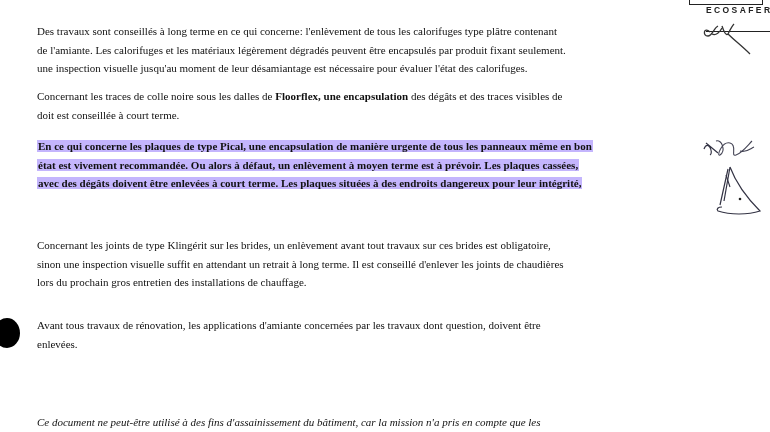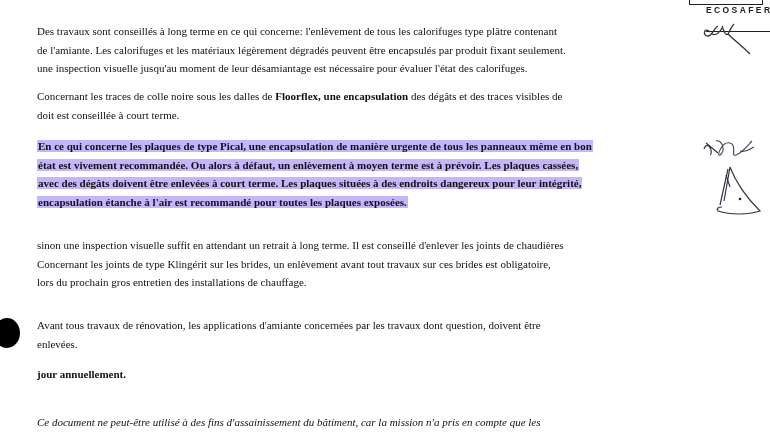--- a/index.html
+++ b/index.html
@@ -91,45 +91,43 @@
 
   <div class="para" style="top:87px;">
     <span class="line"><span>Concernant les traces de colle noire sous les dalles de </span><span class="b">Floorflex, une encapsulation</span><span> des dégâts et des traces visibles de</span></span>
     <span class="line">doit est conseillée à court terme.</span>
   </div>
 
   <div class="para" style="top:137px;">
     <span class="line"><span class="hl">En ce qui concerne les plaques de type Pical, une encapsulation de manière urgente de tous les panneaux même en  bon</span></span>
     <span class="line"><span class="hl">état  est vivement recommandée. Ou alors à défaut, un enlèvement à moyen terme est à prévoir.  Les plaques cassées,</span></span>
     <span class="line"><span class="hl">avec des dégâts doivent être enlevées à court terme. Les plaques situées à des endroits dangereux pour leur intégrité,</span></span>
-    <span class="line"><span class="hl">encapsulation étanche à l'air est recommandé pour toutes les plaques exposées.</span></span>
   </div>
 
   <svg class="sig" style="left:700px; top:135px;" width="70" height="85" viewBox="0 0 70 85">
     <path d="M4 14 C 8 4, 14 18, 10 20 M6 8 L 18 18" stroke="#334" stroke-width="1.2" fill="none"></path>
     <path d="M16 6 C 22 4, 26 16, 20 20 C 16 22, 22 6, 30 8 C 38 10, 30 22, 36 20 C 42 18, 48 10, 52 6 M40 16 C 46 18, 50 14, 54 12" stroke="#445" stroke-width="1.1" fill="none"></path>
     <path d="M28 34 L 20 70 M30 32 L 24 66 M30 32 C 36 48, 46 62, 60 76 C 48 80, 30 80, 18 76 C 16 74, 18 72, 22 72" stroke="#334" stroke-width="1.2" fill="none"></path>
     <circle cx="40" cy="64" r="1.3" fill="#222"></circle>
     <path d="M26 40 L 30 52" stroke="#334" stroke-width="1.1" fill="none"></path>
   </svg>
 
   <div class="para" style="top:236px;">
+    <span class="line">Concernant les joints de type Klingérit sur les brides, un enlèvement avant tout travaux sur ces brides est obligatoire,</span>
     <span class="line">sinon une inspection visuelle suffit en attendant un retrait à long terme. Il est conseillé d'enlever les joints de chaudières</span>
-    <span class="line">Concernant les joints de type Klingérit sur les brides, un enlèvement avant tout travaux sur ces brides est obligatoire,</span>
     <span class="line">lors du prochain gros entretien des installations de chauffage.</span>
   </div>
 
   <div class="bullet"></div>
 
   <div class="para" style="top:316px;">
     <span class="line">Avant tous travaux de rénovation, les applications d'amiante concernées par les travaux dont question, doivent être</span>
     <span class="line">enlevées.</span>
   </div>
 
   <div class="para" style="top:365px;">
-    <span class="line b">jour annuellement.</span>
   </div>
 
   <div class="para i" style="top:413px;">
     <span class="line">Ce document ne peut-être utilisé à des fins d'assainissement du bâtiment, car la mission n'a pris en compte que les</span>
   </div>
 
 </div>
 
 </body></html>

